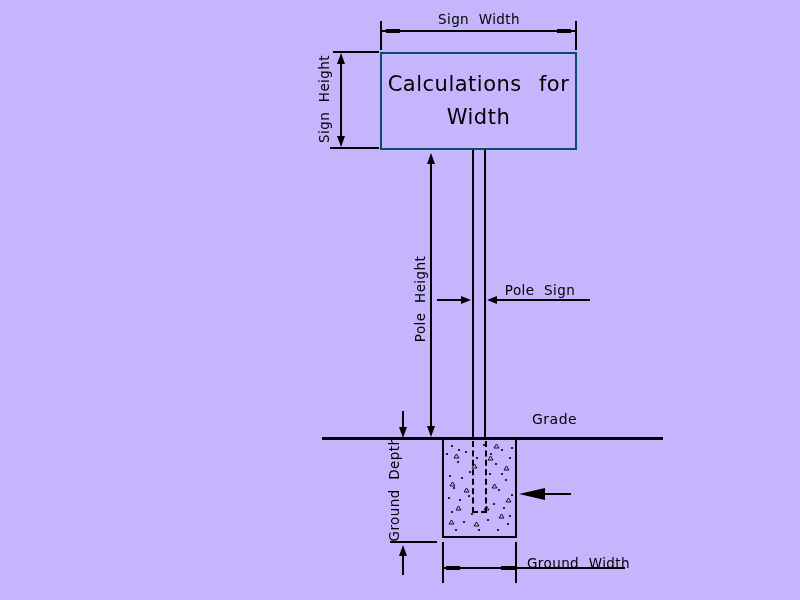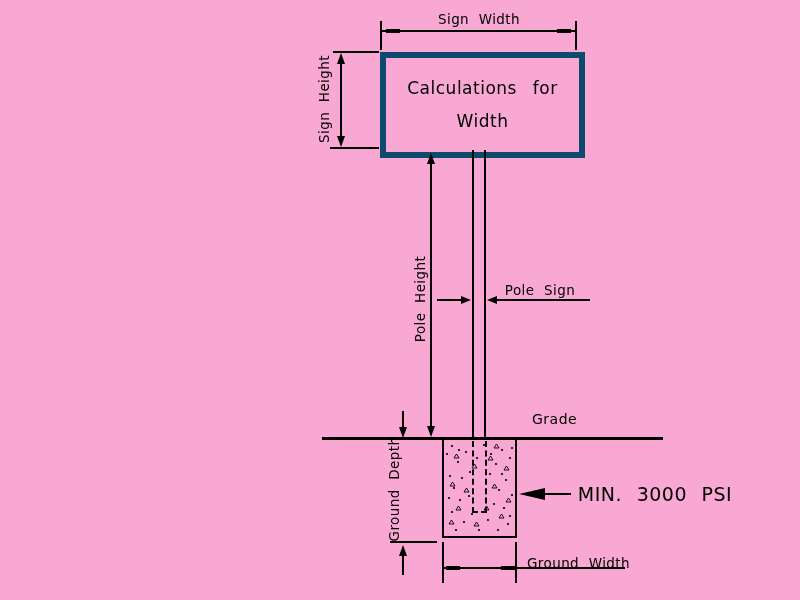--- a/index.html
+++ b/index.html
@@ -1,35 +1,35 @@
 <!DOCTYPE html>
 <html><head>
 <meta charset="utf-8">
 <style>
   html,body{margin:0;padding:0;background:#ffffff;}
   #canvas{
-    position:relative;width:800px;height:600px;background:#f9a8d4;overflow:hidden;
+    position:relative;width:800px;height:600px;background:#c4b5fd;overflow:hidden;
     font-family:"DejaVu Sans",sans-serif;color:#000;
   }
   .line{position:absolute;background:#000;}
   .lbl{position:absolute;white-space:nowrap;color:#000;}
   .dim-lbl{font-size:13.5px;letter-spacing:.4px;word-spacing:5px;}
   .big-lbl{font-size:14px;letter-spacing:.5px;word-spacing:7px;}
   .rot{transform:rotate(-90deg);transform-origin:center;text-align:center;white-space:nowrap;position:absolute;}
   .tick{position:absolute;background:#000;width:14px;height:4px;}
   .arr{position:absolute;width:0;height:0;}
   .arr-up{border-left:4px solid transparent;border-right:4px solid transparent;border-bottom:11px solid #000;}
   .arr-down{border-left:4px solid transparent;border-right:4px solid transparent;border-top:11px solid #000;}
   .arr-right{border-top:4px solid transparent;border-bottom:4px solid transparent;border-left:10px solid #000;}
   .arr-left{border-top:4px solid transparent;border-bottom:4px solid transparent;border-right:10px solid #000;}
   .big-arr-left{border-top:6px solid transparent;border-bottom:6px solid transparent;border-right:26px solid #000;}
   #sign-box{
-    position:absolute;left:380px;top:52px;width:193px;height:94px;border:6px solid #0c4a6e;
+    position:absolute;left:380px;top:52px;width:193px;height:94px;border:2px solid #0c4a6e;
     display:flex;flex-direction:column;align-items:center;justify-content:center;
-    font-size:17px;line-height:33px;word-spacing:10px;letter-spacing:.5px;text-align:left;
+    font-size:21px;line-height:33px;word-spacing:10px;letter-spacing:.5px;text-align:left;
   }
   #foundation{position:absolute;left:442px;top:438px;width:71px;height:96px;border:2px solid #000;}
   .dashv{position:absolute;width:0;border-left:2px dashed #000;}
   .dashh{position:absolute;height:0;border-top:2px dashed #000;}
   #concrete-note{position:absolute;left:570px;top:484px;width:170px;text-align:center;
     font-size:19px;line-height:21px;word-spacing:8px;letter-spacing:.5px;}
 </style>
 </head>
 <body>
 
@@ -129,21 +129,20 @@
     </svg>
   </div>
 
   <div class="dashv" style="left:472px;top:441px;height:72px;"></div>
   <div class="dashv" style="left:485px;top:441px;height:72px;"></div>
   <div class="dashh" style="left:473px;top:511px;width:13px;"></div>
 
   <div class="arr big-arr-left" style="left:519px;top:488px;"></div>
   <div class="line" style="left:543px;top:493px;width:28px;height:2px;"></div>
   <div id="concrete-note">
-    <div>MIN. 3000 PSI</div>
   </div>
 
   <div class="line" style="left:402px;top:411px;width:2px;height:18px;"></div>
   <div class="arr arr-down" style="left:399px;top:427px;"></div>
   <div class="line" style="left:390px;top:541px;width:47px;height:2px;"></div>
   <div class="arr arr-up" style="left:399px;top:545px;"></div>
   <div class="line" style="left:402px;top:555px;width:2px;height:20px;"></div>
   <div class="rot dim-lbl" style="left:322px;top:481px;width:144px;height:16px;">Ground Depth</div>
 
   <div class="line" style="left:442px;top:542px;width:2px;height:41px;"></div>

